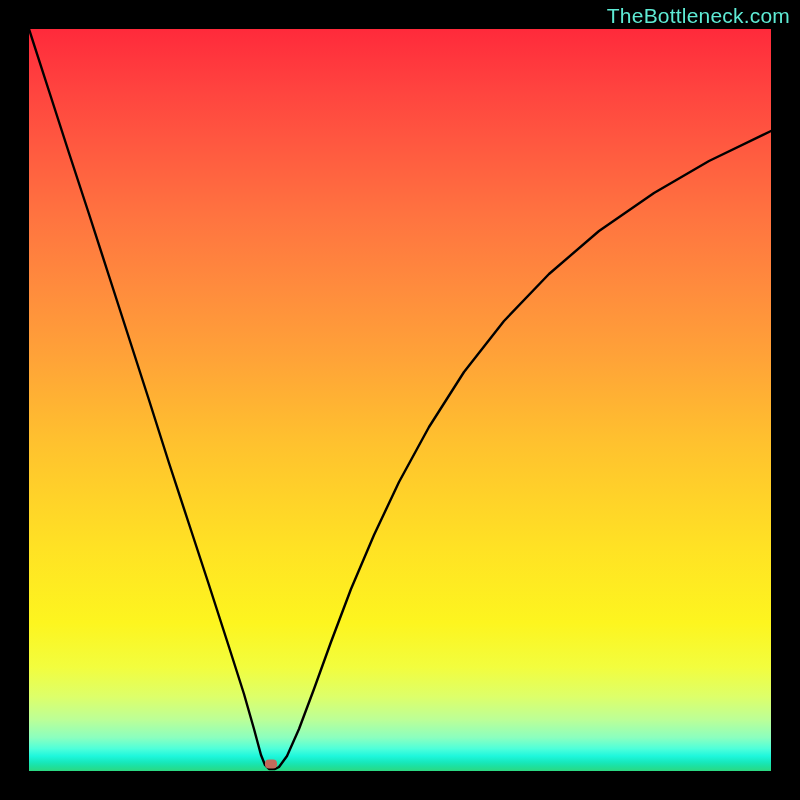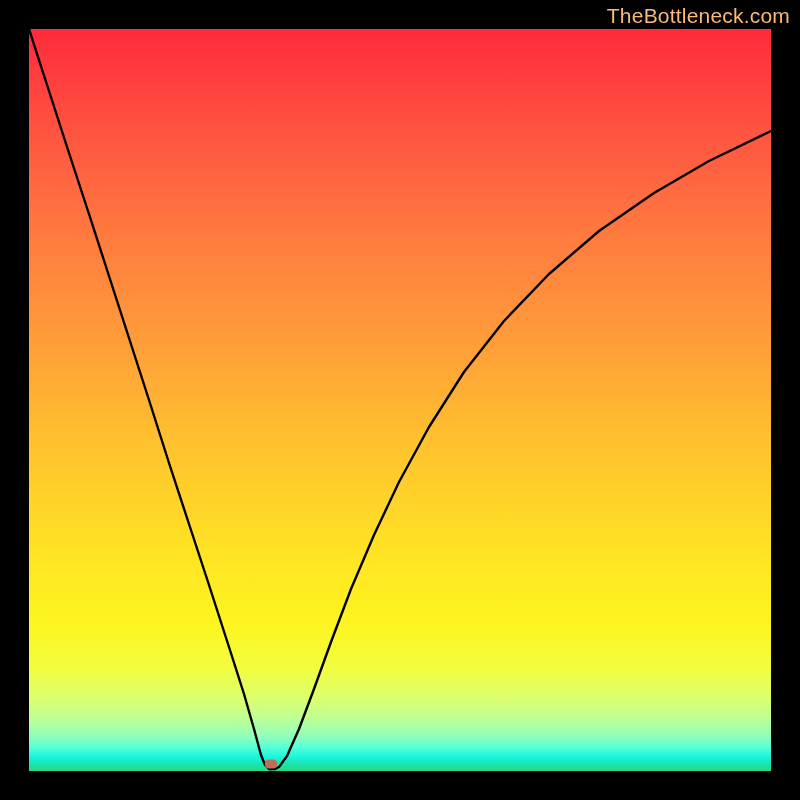--- a/index.html
+++ b/index.html
@@ -65,21 +65,21 @@
     position: absolute;
     width: 12px;
     height: 9px;
     border-radius: 4px;
     transform: translate(-50%, -50%);
   }
   .watermark {
     position: absolute;
     top: 4px;
     right: 10px;
-    color: #fdba74;
+    color: #5eead4;
     font-size: 21px;
     font-weight: 400;
     letter-spacing: 0.2px;
   }
 </style>
 </head>
 <body>
 
 <div class="frame">
   <div class="plot">

